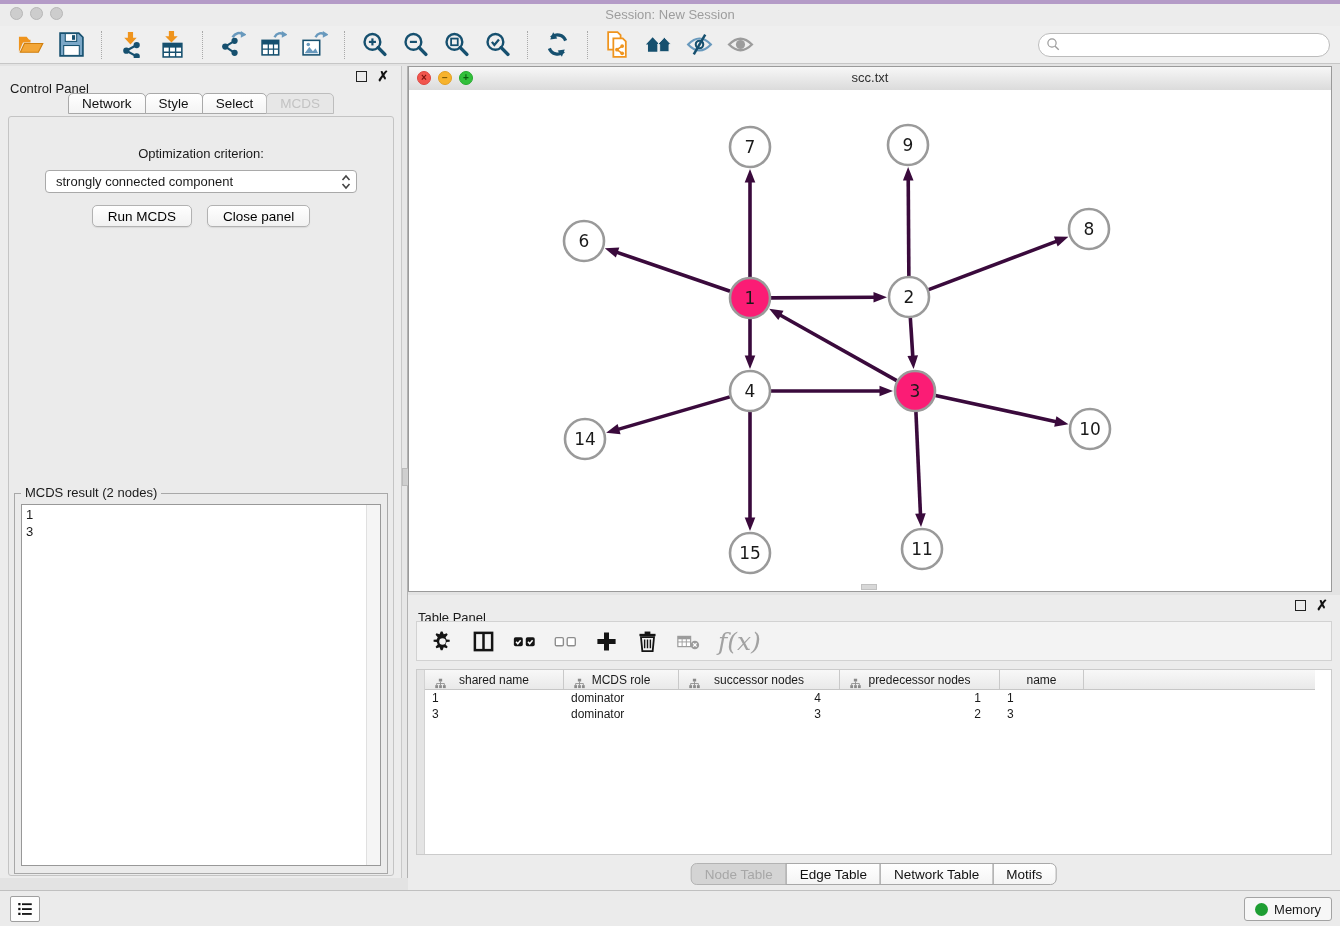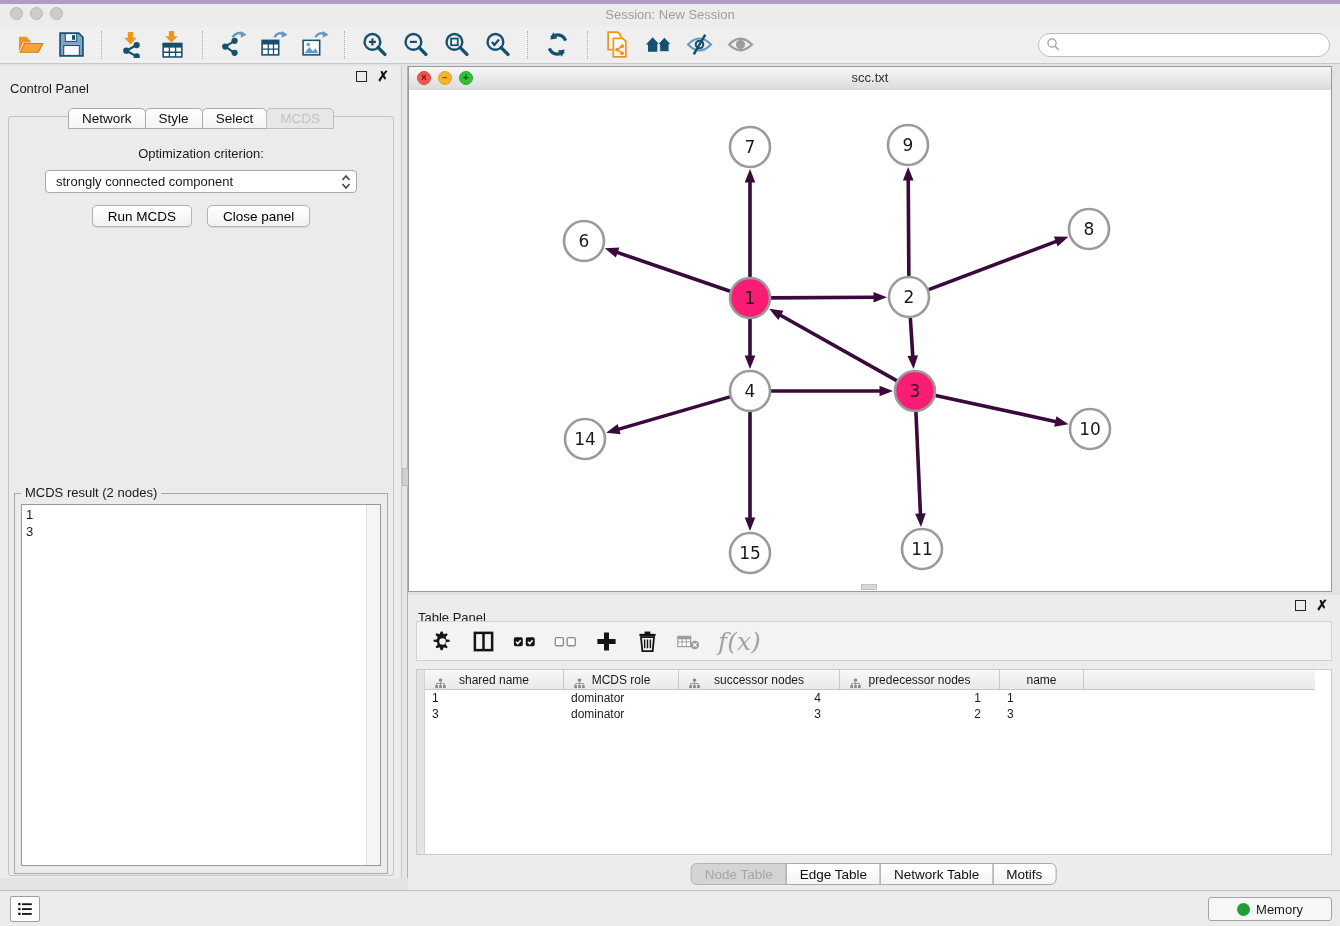--- a/index.html
+++ b/index.html
@@ -23,21 +23,21 @@
   .search-wrap input{border:none;outline:none;flex:1;font-size:13px;background:transparent;margin-left:4px;font-family:"Liberation Sans",sans-serif;}
   
   .workspace{position:absolute;left:0;top:64px;width:100%;height:826px;background:#e3e3e3;}
   
   .control-panel{position:absolute;left:0;top:2px;width:401px;height:812px;background:#ececec;}
   .panel-head{position:relative;height:22px;}
   .panel-title{position:absolute;left:10px;top:3px;font-size:13px;color:#1a1a1a;margin-top:12px;}
   .panel-btns{position:absolute;right:12px;top:4px;display:flex;gap:10px;align-items:center;}
   .float-box{width:9px;height:9px;border:1.5px solid #222;display:inline-block;}
   .close-x{font-size:14px;font-weight:bold;color:#111;line-height:12px;}
-  .ctabs{display:flex;justify-content:center;margin-top:20px;position:relative;z-index:2;}
+  .ctabs{display:flex;justify-content:center;margin-top:5px;position:relative;z-index:2;}
   .ctab{padding:2px 13px;font-size:13.5px;background:linear-gradient(#ffffff,#f4f4f4);
         border:1px solid #a9a9a9;margin-right:-1px;border-radius:5px 5px 0 0;color:#111;}
   .ctab.active{background:#e7e7e7;color:#c3c3c3;border-color:#bdbdbd;}
   .cp-content{position:absolute;left:8px;right:7px;top:50px;bottom:2px;background:#ebebeb;
               border:1px solid #c4c4c4;border-radius:3px;}
   .opt-label{text-align:center;margin-top:29px;font-size:13px;}
   .cp-select{position:relative;width:312px;height:23px;margin:9px auto 0;background:#fff;border:1px solid #a9a9a9;
              border-radius:4px;box-sizing:border-box;text-decoration:underline;}
   .cp-select .val{position:absolute;left:10px;top:3px;font-size:13px;}
   .cp-select svg{position:absolute;right:5px;top:3px;width:10px;height:16px;}
@@ -92,21 +92,21 @@
   .tp-tab{padding:2.5px 13px;font-size:13.5px;background:linear-gradient(#ffffff,#f4f4f4);border:1px solid #a8a8a8;
           margin-left:-1px;color:#111;}
   .tp-tab:first-child{border-radius:6px 0 0 6px;}
   .tp-tab:last-child{border-radius:0 6px 6px 0;}
   .tp-tab.active{background:#d4d4d4;color:#a7a7a7;border-color:#b3b3b3;}
   
   .statusbar{position:absolute;left:0;top:890px;width:100%;height:36px;background:#ebebeb;border-top:1px solid #c0c0c0;box-sizing:border-box;}
   .sb-list-btn{position:absolute;left:10px;top:5px;width:30px;height:26px;background:#fdfdfd;border:1px solid #9f9f9f;
                border-radius:2px;display:flex;align-items:center;justify-content:center;box-sizing:border-box;}
   .sb-list-btn svg{width:18px;height:18px;}
-  .sb-memory{position:absolute;right:8px;top:6px;height:24px;display:flex;align-items:center;gap:6px;padding:0 28px;
+  .sb-memory{position:absolute;right:8px;top:6px;height:24px;display:flex;align-items:center;gap:6px;padding:0 10px;
              background:#f7f7f7;border:1px solid #a3a3a3;border-radius:3px;box-sizing:border-box;}
   .mem-dot{width:13px;height:13px;border-radius:50%;background:#1e9e33;}
   .sb-memory span.lbl{font-size:13px;}
 </style>
 </head>
 <body>
 
 <div class="app">
   <div class="top-strip"></div>
 

